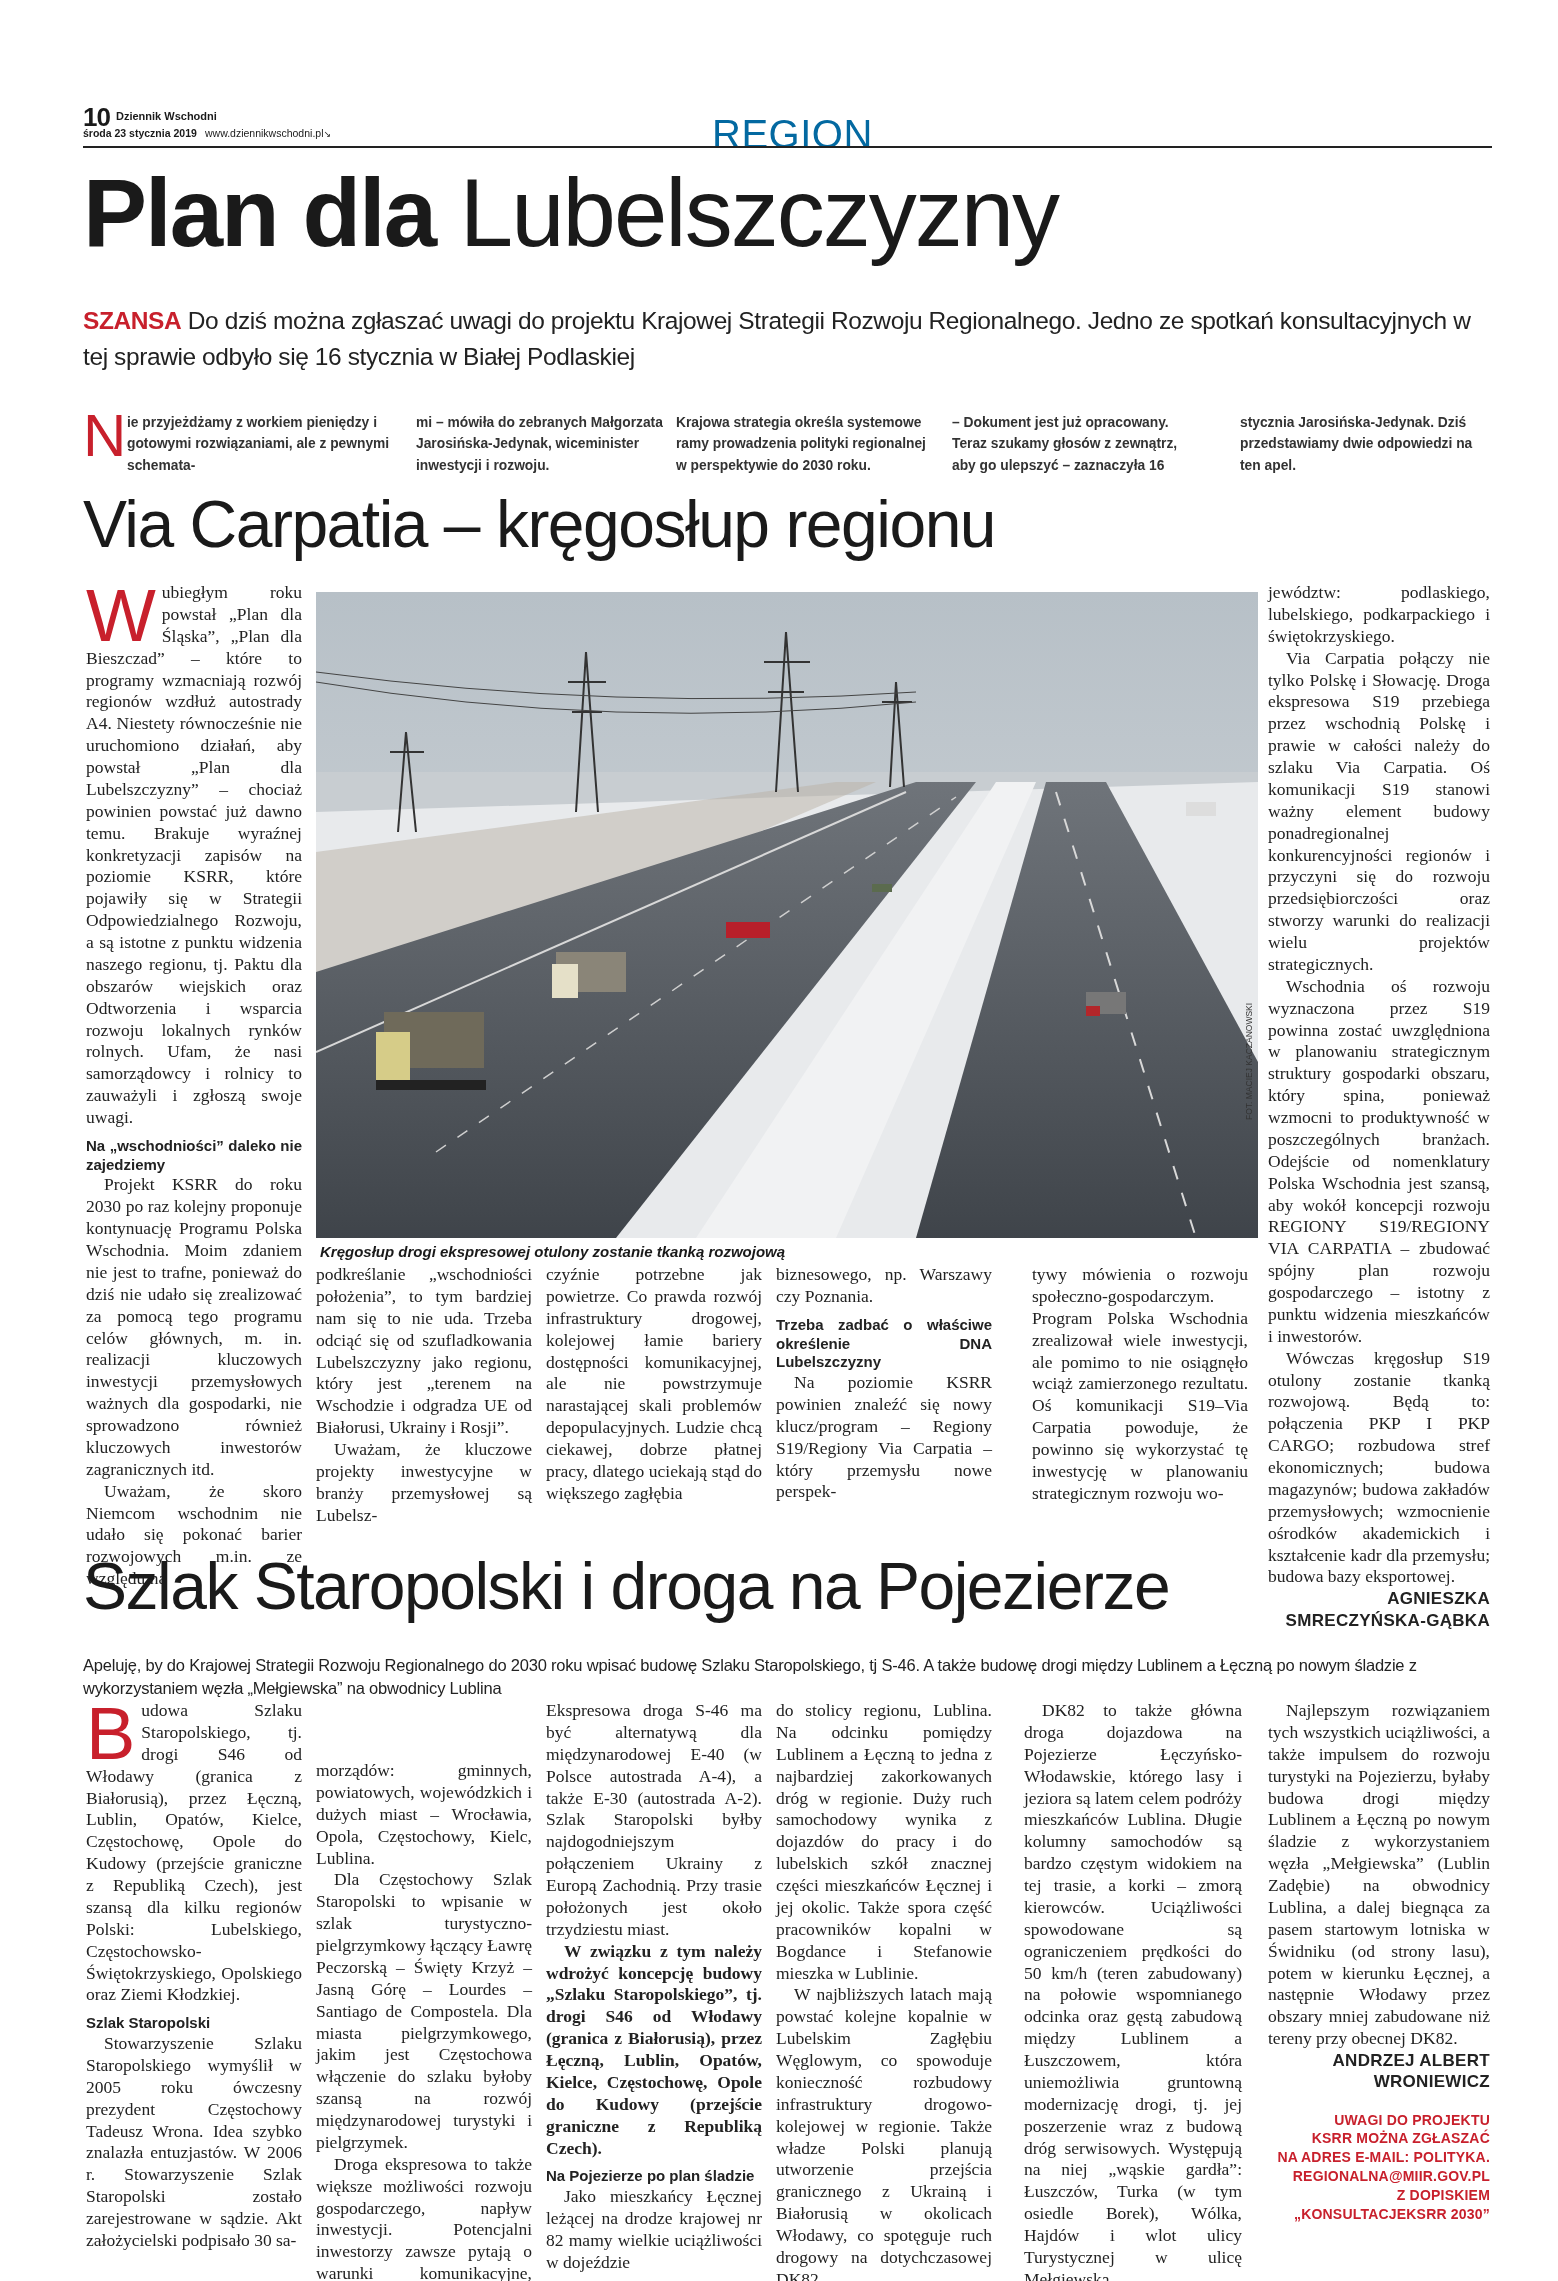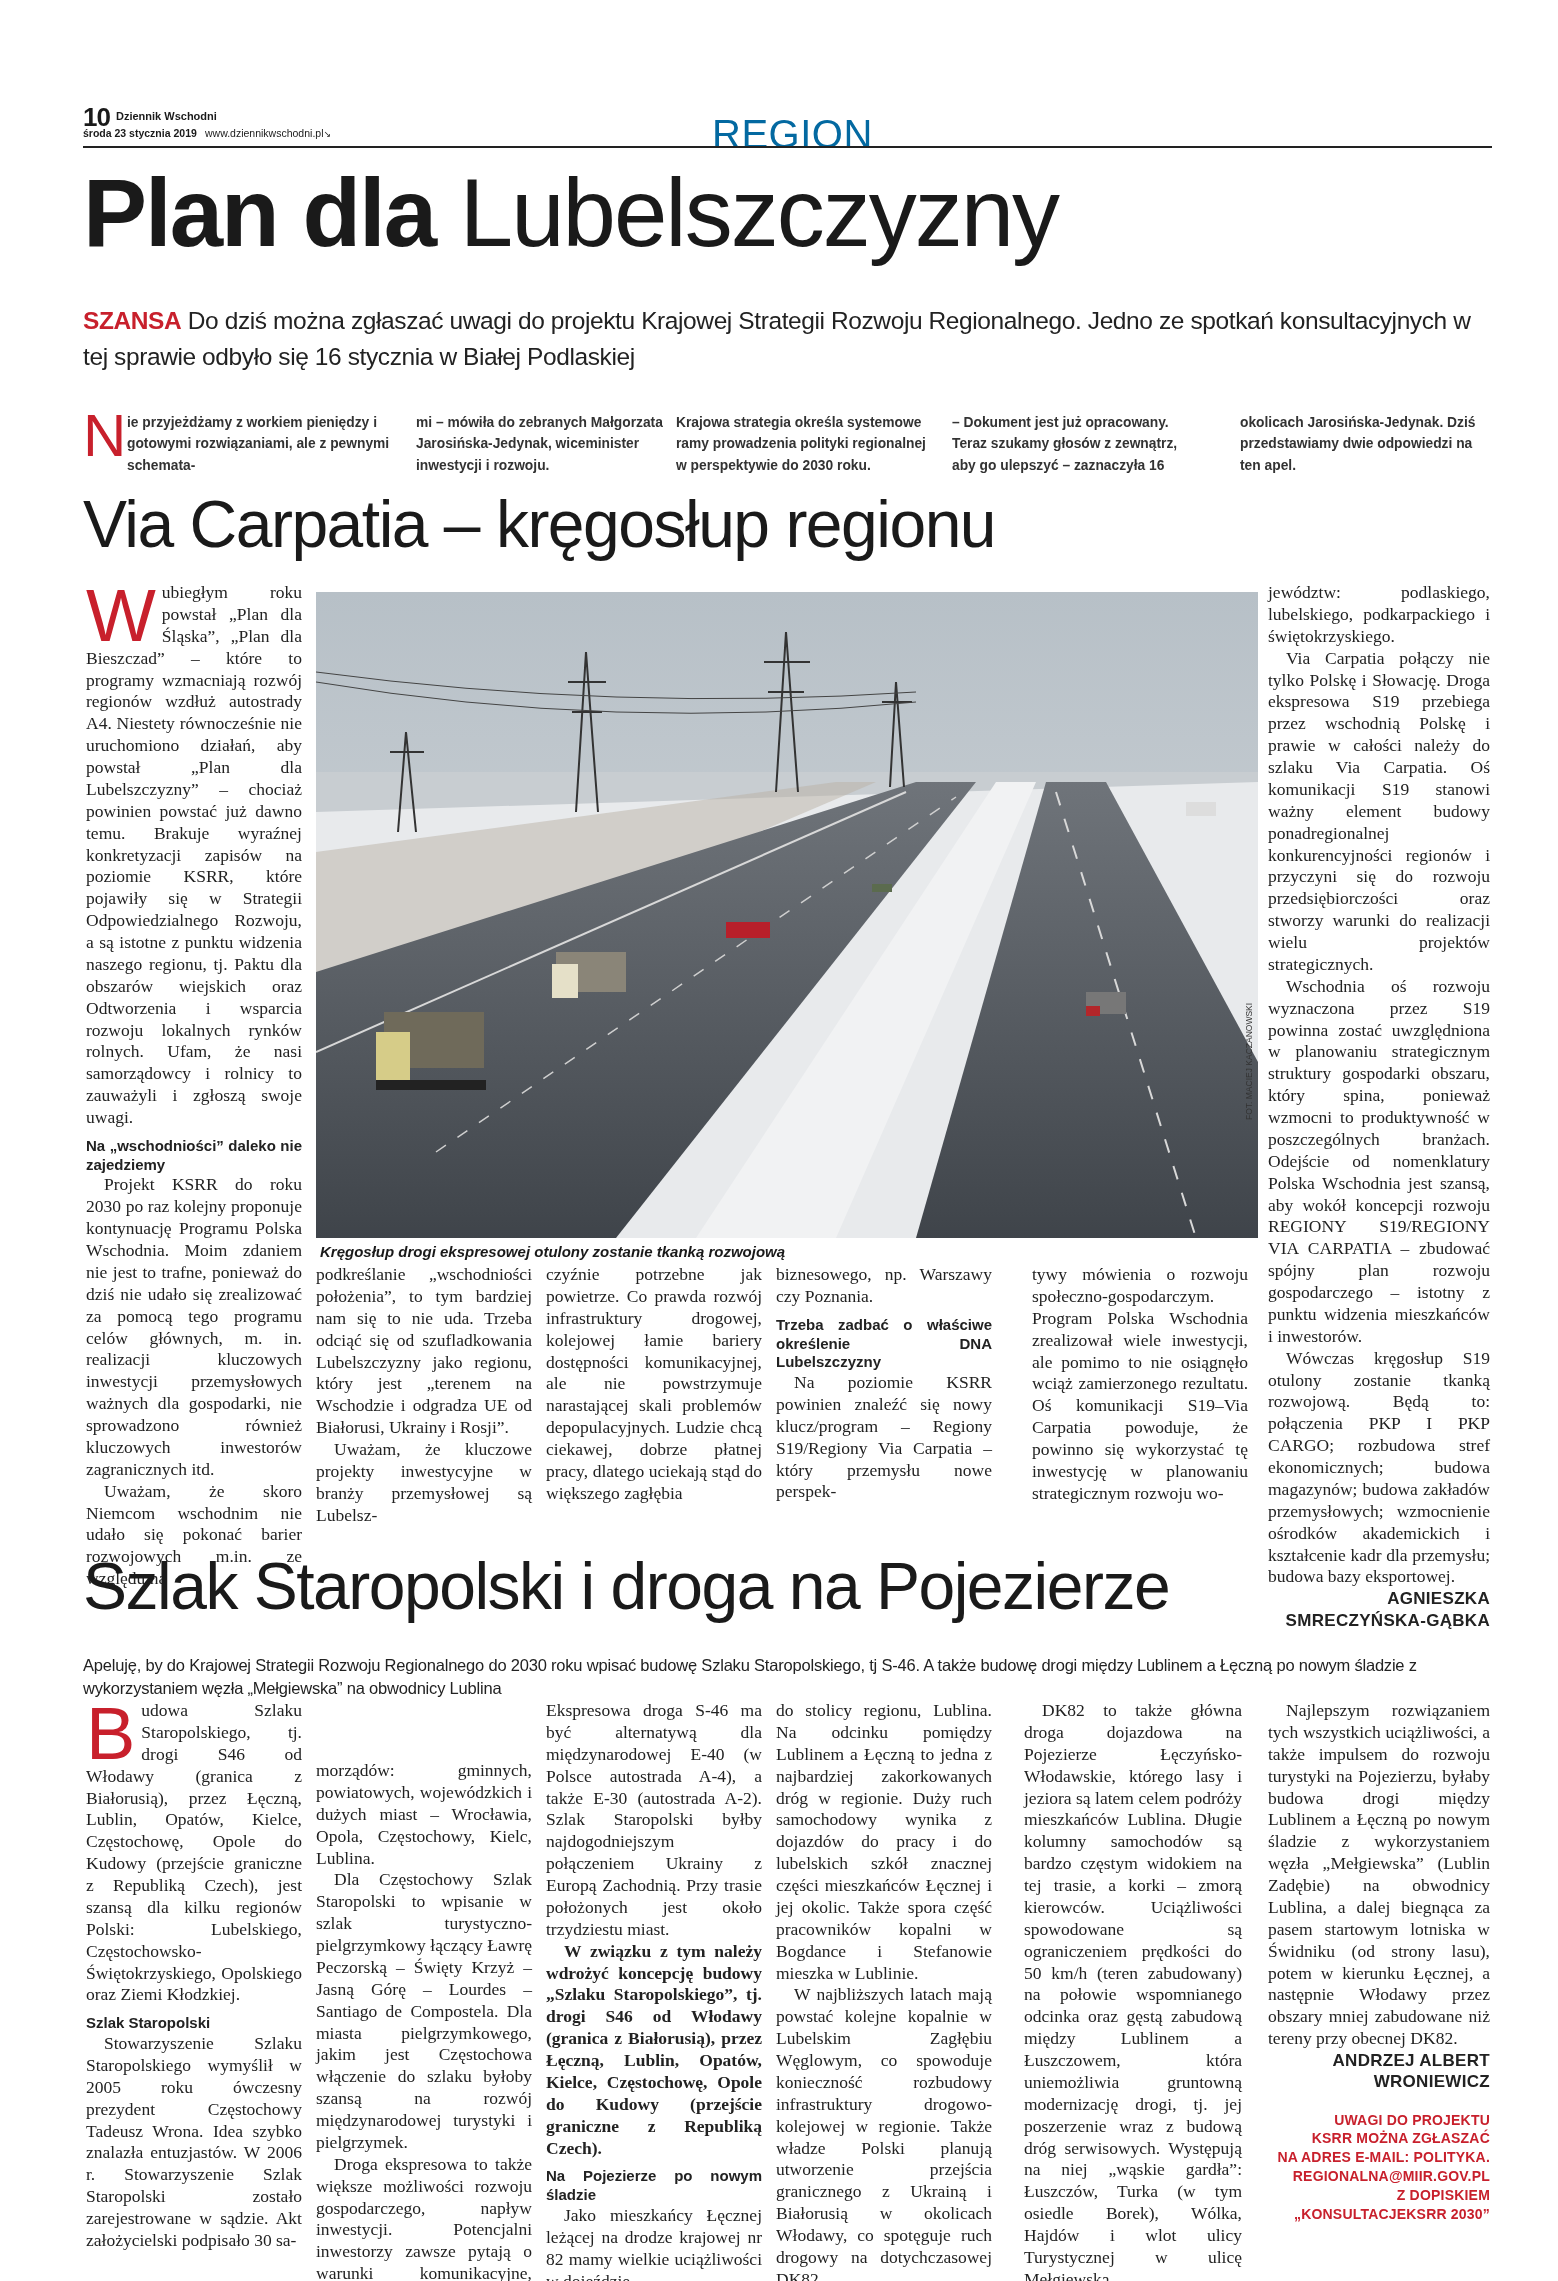--- a/index.html
+++ b/index.html
@@ -58,21 +58,21 @@
 
 <div class="abs lead">
   <span class="kicker">SZANSA</span><span> Do dziś można zgłaszać uwagi do projektu Krajowej Strategii Rozwoju Regionalnego. Jedno ze spotkań konsultacyjnych w tej sprawie odbyło się 16 stycznia w Białej Podlaskiej</span>
 </div>
 
 <div class="abs intro-drop">N</div>
 <div class="abs intro" style="left:115px;width:265px;">ie przyjeżdżamy z workiem pieniędzy i gotowymi rozwiązaniami, ale z pewnymi schemata-</div>
 <div class="abs intro" style="left:404px;width:250px;">mi – mówiła do zebranych Małgorzata Jarosińska-Jedynak, wiceminister inwestycji i rozwoju.</div>
 <div class="abs intro" style="left:664px;width:255px;">Krajowa strategia określa systemowe ramy prowadzenia polityki regionalnej w perspektywie do 2030 roku.</div>
 <div class="abs intro" style="left:940px;width:240px;">– Dokument jest już opracowany. Teraz szukamy głosów z zewnątrz, aby go ulepszyć – zaznaczyła 16</div>
-<div class="abs intro" style="left:1228px;width:245px;">okolicach Jarosińska-Jedynak. Dziś przedstawiamy dwie odpowiedzi na ten apel.</div>
+<div class="abs intro" style="left:1228px;width:245px;">stycznia Jarosińska-Jedynak. Dziś przedstawiamy dwie odpowiedzi na ten apel.</div>
 
 <div class="abs h2" style="left:83px;top:488px;">Via Carpatia – kręgosłup regionu</div>
 
 <div class="abs col" style="left:86px;top:582px;width:216px;">
   <span class="drop">W</span>
   <p class="noind">ubiegłym roku powstał „Plan dla Śląska”, „Plan dla Bieszczad” – które to programy wzmacniają rozwój regionów wzdłuż autostrady A4. Niestety równocześnie nie uruchomiono działań, aby powstał „Plan dla Lubelszczyzny” – chociaż powinien powstać już dawno temu. Brakuje wyraźnej konkretyzacji zapisów na poziomie KSRR, które pojawiły się w Strategii Odpowiedzialnego Rozwoju, a są istotne z punktu widzenia naszego regionu, tj. Paktu dla obszarów wiejskich oraz Odtworzenia i wsparcia rozwoju lokalnych rynków rolnych. Ufam, że nasi samorządowcy i rolnicy to zauważyli i zgłoszą swoje uwagi.</p>
   <p class="sub">Na „wschodniości” daleko nie zajedziemy</p>
   <p>Projekt KSRR do roku 2030 po raz kolejny proponuje kontynuację Programu Polska Wschodnia. Moim zdaniem nie jest to trafne, ponieważ do dziś nie udało się zrealizować za pomocą tego programu celów głównych, m. in. realizacji kluczowych inwestycji przemysłowych ważnych dla gospodarki, nie sprowadzono również kluczowych inwestorów zagranicznych itd.</p>
   <p>Uważam, że skoro Niemcom wschodnim nie udało się pokonać barier rozwojowych m.in. ze względu na</p>
 </div>
@@ -163,21 +163,21 @@
   <p>Stowarzyszenie Szlaku Staropolskiego wymyślił w 2005 roku ówczesny prezydent Częstochowy Tadeusz Wrona. Idea szybko znalazła entuzjastów. W 2006 r. Stowarzyszenie Szlak Staropolski zostało zarejestrowane w sądzie. Akt założycielski podpisało 30 sa-</p>
 </div>
 <div class="abs col" style="left:316px;top:1760px;width:216px;">
   <p class="noind">morządów: gminnych, powiatowych, wojewódzkich i dużych miast – Wrocławia, Opola, Częstochowy, Kielc, Lublina.</p>
   <p>Dla Częstochowy Szlak Staropolski to wpisanie w szlak turystyczno-pielgrzymkowy łączący Ławrę Peczorską – Święty Krzyż – Jasną Górę – Lourdes – Santiago de Compostela. Dla miasta pielgrzymkowego, jakim jest Częstochowa włączenie do szlaku byłoby szansą na rozwój międzynarodowej turystyki i pielgrzymek.</p>
   <p>Droga ekspresowa to także większe możliwości rozwoju gospodarczego, napływ inwestycji. Potencjalni inwestorzy zawsze pytają o warunki komunikacyjne, połączenia z głównymi drogami.</p>
 </div>
 <div class="abs col" style="left:546px;top:1700px;width:216px;">
   <p class="noind">Ekspresowa droga S-46 ma być alternatywą dla międzynarodowej E-40 (w Polsce autostrada A-4), a także E-30 (autostrada A-2). Szlak Staropolski byłby najdogodniejszym połączeniem Ukrainy z Europą Zachodnią. Przy trasie położonych jest około trzydziestu miast.</p>
   <p class="bold">W związku z tym należy wdrożyć koncepcję budowy „Szlaku Staropolskiego”, tj. drogi S46 od Włodawy (granica z Białorusią), przez Łęczną, Lublin, Opatów, Kielce, Częstochowę, Opole do Kudowy (przejście graniczne z Republiką Czech).</p>
-  <p class="sub">Na Pojezierze po nowym śladzie</p>
+  <p class="sub">Na Pojezierze po plan śladzie</p>
   <p>Jako mieszkańcy Łęcznej leżącej na drodze krajowej nr 82 mamy wielkie uciążliwości w dojeździe</p>
 </div>
 <div class="abs col" style="left:776px;top:1700px;width:216px;">
   <p class="noind">do stolicy regionu, Lublina. Na odcinku pomiędzy Lublinem a Łęczną to jedna z najbardziej zakorkowanych dróg w regionie. Duży ruch samochodowy wynika z dojazdów do pracy i do lubelskich szkół znacznej części mieszkańców Łęcznej i jej okolic. Także spora część pracowników kopalni w Bogdance i Stefanowie mieszka w Lublinie.</p>
   <p>W najbliższych latach mają powstać kolejne kopalnie w Lubelskim Zagłębiu Węglowym, co spowoduje konieczność rozbudowy infrastruktury drogowo-kolejowej w regionie. Także władze Polski planują utworzenie przejścia granicznego z Ukrainą i Białorusią w okolicach Włodawy, co spotęguje ruch drogowy na dotychczasowej DK82</p>
 </div>
 <div class="abs col" style="left:1024px;top:1700px;width:218px;">
   <p>DK82 to także główna droga dojazdowa na Pojezierze Łęczyńsko-Włodawskie, którego lasy i jeziora są latem celem podróży mieszkańców Lublina. Długie kolumny samochodów są bardzo częstym widokiem na tej trasie, a korki – zmorą kierowców. Uciążliwości spowodowane są ograniczeniem prędkości do 50 km/h (teren zabudowany) na połowie wspomnianego odcinka oraz gęstą zabudową między Lublinem a Łuszczowem, która uniemożliwia gruntowną modernizację drogi, tj. jej poszerzenie wraz z budową dróg serwisowych. Występują na niej „wąskie gardła”: Łuszczów, Turka (w tym osiedle Borek), Wólka, Hajdów i wlot ulicy Turystycznej w ulicę Mełgiewską.</p>
 </div>
 <div class="abs col" style="left:1268px;top:1700px;width:222px;">

